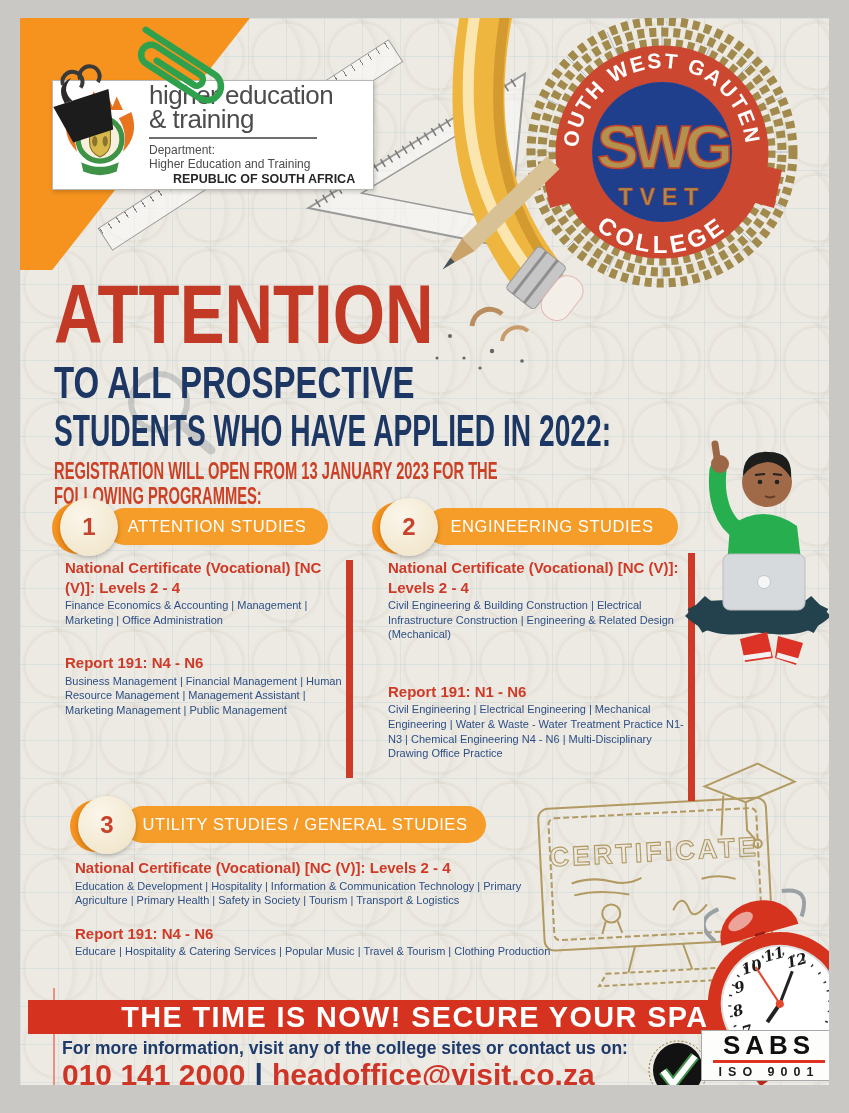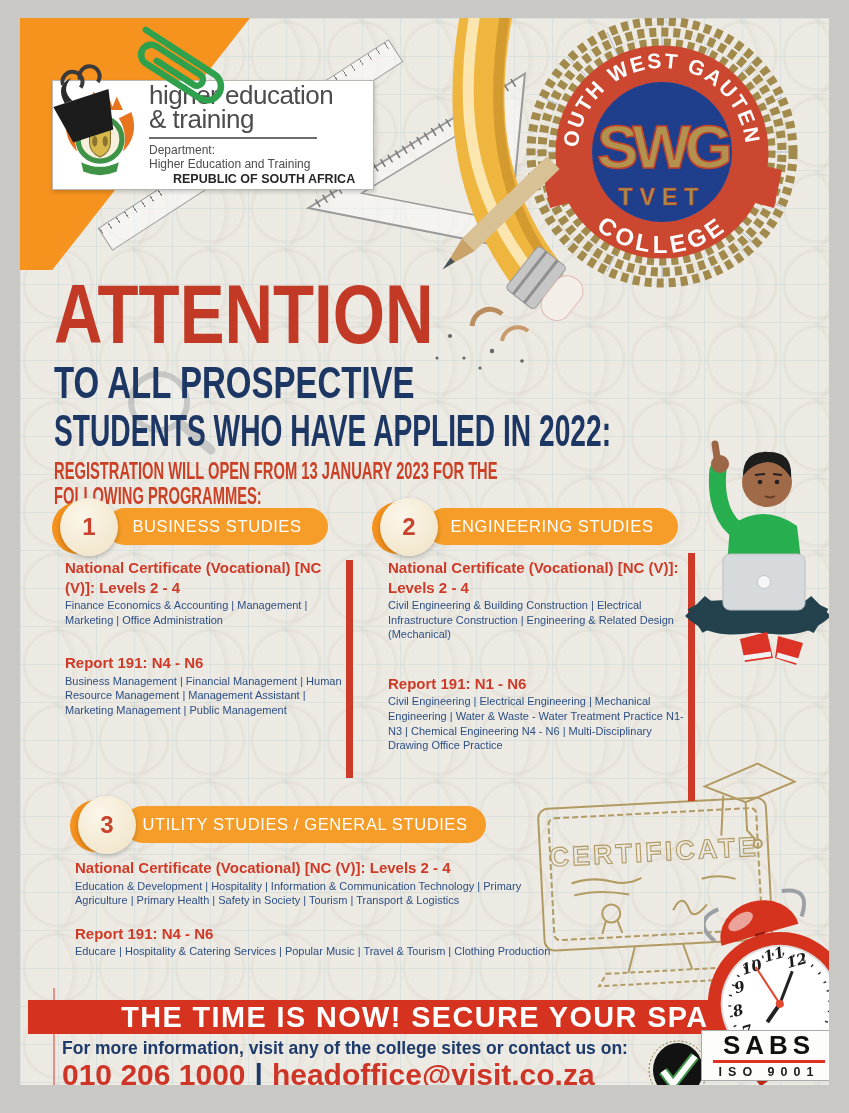--- a/index.html
+++ b/index.html
@@ -208,21 +208,21 @@
     <div><span class="hl-span hl-sub">REGISTRATION WILL OPEN FROM 13 JANUARY 2023 FOR THE</span></div>
     <div><span class="hl-span hl-sub" style="margin-top:0;">FOLLOWING PROGRAMMES:</span></div>
   </div>
 
   <div class="abs sec-head" style="left:40px;top:480px;">
     <div class="sec-crescent"></div>
     <div class="sec-ball">
         <span>1</span>
       </div>
     <div class="sec-pill" style="width:222px;">
-        <span>BUSINESS STUDIES</span>
+        <span>ATTENTION STUDIES</span>
       </div>
   </div>
 
   <div class="abs sec-head" style="left:360px;top:480px;">
     <div class="sec-crescent"></div>
     <div class="sec-ball">
         <span>2</span>
       </div>
     <div class="sec-pill" style="width:252px;">
         <span>ENGINEERING STUDIES</span>
@@ -240,21 +240,21 @@
     </div>
   </div>
 
   <div class="abs vdivider" style="left:326px;top:542px;height:218px;"></div>
 
   <div class="abs prog" style="left:368px;top:540px;width:300px;">
     <div>
       <div class="prog-head">National Certificate (Vocational) [NC (V)]: Levels 2 - 4</div>
       <div class="prog-body">Civil Engineering &amp; Building Construction | Electrical Infrastructure Construction | Engineering &amp; Related Design (Mechanical)</div>
     </div>
-    <div class="prog-block2" style="margin-top:32px;">
+    <div class="prog-block2" style="margin-top:40px;">
       <div class="prog-head">Report 191: N1 - N6</div>
       <div class="prog-body">Civil Engineering | Electrical Engineering | Mechanical Engineering | Water &amp; Waste - Water Treatment Practice N1-N3 | Chemical Engineering N4 - N6 | Multi-Disciplinary Drawing Office Practice</div>
     </div>
   </div>
 
   <div class="abs vdivider" style="left:668px;top:535px;height:248px;"></div>
 
   <svg class="abs" style="left:665px;top:388px;z-index:3;" width="144" height="266" viewBox="0 0 144 266">
     <path d="M10,215 C45,193 100,235 136,200" fill="none" stroke="#24424d" stroke-width="28"></path>
     <path d="M136,215 C100,193 45,235 10,200" fill="none" stroke="#24424d" stroke-width="28"></path>
@@ -323,21 +323,21 @@
 
   <div class="abs margin-line"></div>
 
   <div class="abs banner">
     <span class="banner-text">THE TIME IS NOW! SECURE YOUR SPACE</span>
   </div>
 
   <div class="abs info-line">For more information, visit any of the college sites or contact us on:</div>
 
   <div class="abs contact-line">
-    <span class="contact-phone">010 206 1000</span>
+    <span class="contact-phone">010 141 2000</span>
     <span class="contact-sep">|</span>
     <span class="contact-email">headoffice@visit.co.za</span>
   </div>
 
   <svg class="abs" style="left:684px;top:868px;z-index:6;" width="130" height="205" viewBox="0 0 130 205">
     <g transform="rotate(-16 75 115)">
       <path d="M30,40 q-18,-26 12,-30" fill="none" stroke="#9aa0a4" stroke-width="4"></path>
       <path d="M120,40 q18,-26 -12,-30" fill="none" stroke="#9aa0a4" stroke-width="4"></path>
       <path d="M35,46 a40,34 0 0 1 80,0 Z" fill="#d6331f"></path>
       <ellipse cx="60" cy="28" rx="14" ry="7" fill="rgba(255,255,255,.55)" transform="rotate(-18 60 28)"></ellipse>

